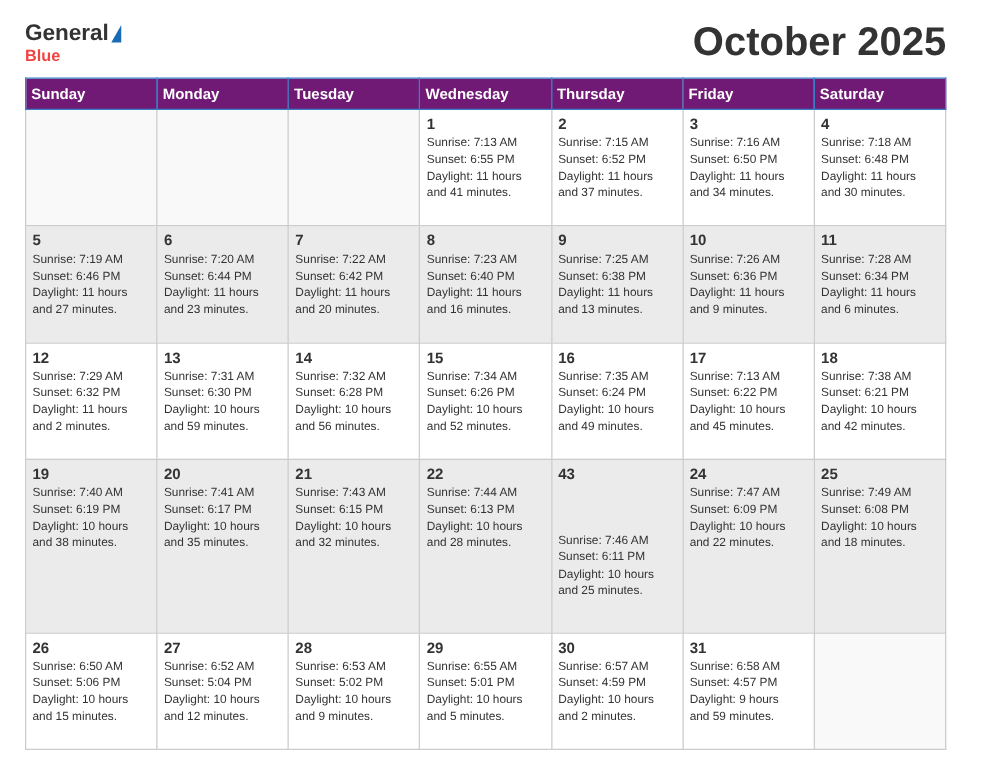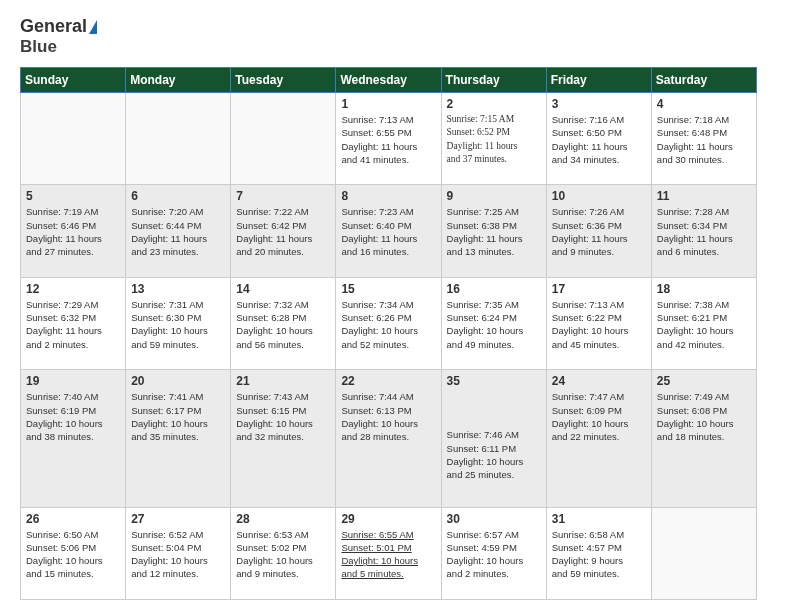--- a/index.html
+++ b/index.html
@@ -55,21 +55,21 @@
       color: #555;
     }
     .calendar {
       flex: 1;
       border: 1px solid #ccc;
       border-collapse: collapse;
       width: 100%;
       table-layout: fixed;
     }
     .calendar th {
-      background: #14532d;
+      background: #701a75;
       color: #fff;
       font-size: 12px;
       font-weight: bold;
       padding: 5px 4px;
       text-align: left;
       border: 1px solid #3a7dc5;
     }
     .calendar td {
       border: 1px solid #ccc;
       vertical-align: top;
@@ -100,23 +100,24 @@
 </head>
 <body>
 
 <div class="page">
   <div class="header">
     <div class="logo">
       <div class="logo-line">
         <span style="font-size:18px;font-weight:bold;color:#333;">General</span>
         <span class="logo-triangle"></span>
       </div>
-      <span style="font-size:17px;font-weight:bold;color:#404040;">Blue</span>
+      <span style="font-size:13px;font-weight:bold;color:#ef4444;">Blue</span>
     </div>
     <div class="title-block">
+      <div class="title-month">October 2025</div>
     </div>
   </div>
 
   <table class="calendar">
     <thead>
       <tr>
         <th><span>Sunday</span></th>
         <th><span>Monday</span></th>
         <th><span>Tuesday</span></th>
         <th><span>Wednesday</span></th>
@@ -132,21 +133,21 @@
           <td class="empty"></td>
           <td>
             <span class="day-num">1</span>
             <div class="day-info" style="white-space: pre-line;">Sunrise: 7:13 AM
 Sunset: 6:55 PM
 Daylight: 11 hours
 and 41 minutes.</div>
           </td>
           <td>
             <span class="day-num">2</span>
-            <div class="day-info" style="white-space: pre-line; font-family: Liberation Serif, serif;">Sunrise: 7:15 AM
+            <div class="day-info" style="white-space: pre-line;">Sunrise: 7:15 AM
 Sunset: 6:52 PM
 Daylight: 11 hours
 and 37 minutes.</div>
           </td>
           <td>
             <span class="day-num">3</span>
             <div class="day-info" style="white-space: pre-line;">Sunrise: 7:16 AM
 Sunset: 6:50 PM
 Daylight: 11 hours
 and 34 minutes.</div>
@@ -284,21 +285,21 @@
 and 32 minutes.</div>
           </td>
           <td>
             <span class="day-num">22</span>
             <div class="day-info" style="white-space: pre-line;">Sunrise: 7:44 AM
 Sunset: 6:13 PM
 Daylight: 10 hours
 and 28 minutes.</div>
           </td>
           <td>
-            <span class="day-num">35</span>
+            <span class="day-num">43</span>
             <div class="day-info" style="white-space: pre-line; margin-top: 40px;">Sunrise: 7:46 AM
 Sunset: 6:11 PM
 Daylight: 10 hours
 and 25 minutes.</div>
           </td>
           <td>
             <span class="day-num">24</span>
             <div class="day-info" style="white-space: pre-line;">Sunrise: 7:47 AM
 Sunset: 6:09 PM
 Daylight: 10 hours
@@ -329,21 +330,21 @@
           </td>
           <td>
             <span class="day-num">28</span>
             <div class="day-info" style="white-space: pre-line;">Sunrise: 6:53 AM
 Sunset: 5:02 PM
 Daylight: 10 hours
 and 9 minutes.</div>
           </td>
           <td>
             <span class="day-num">29</span>
-            <div class="day-info" style="white-space: pre-line; text-decoration: underline;">Sunrise: 6:55 AM
+            <div class="day-info" style="white-space: pre-line;">Sunrise: 6:55 AM
 Sunset: 5:01 PM
 Daylight: 10 hours
 and 5 minutes.</div>
           </td>
           <td>
             <span class="day-num">30</span>
             <div class="day-info" style="white-space: pre-line;">Sunrise: 6:57 AM
 Sunset: 4:59 PM
 Daylight: 10 hours
 and 2 minutes.</div>

